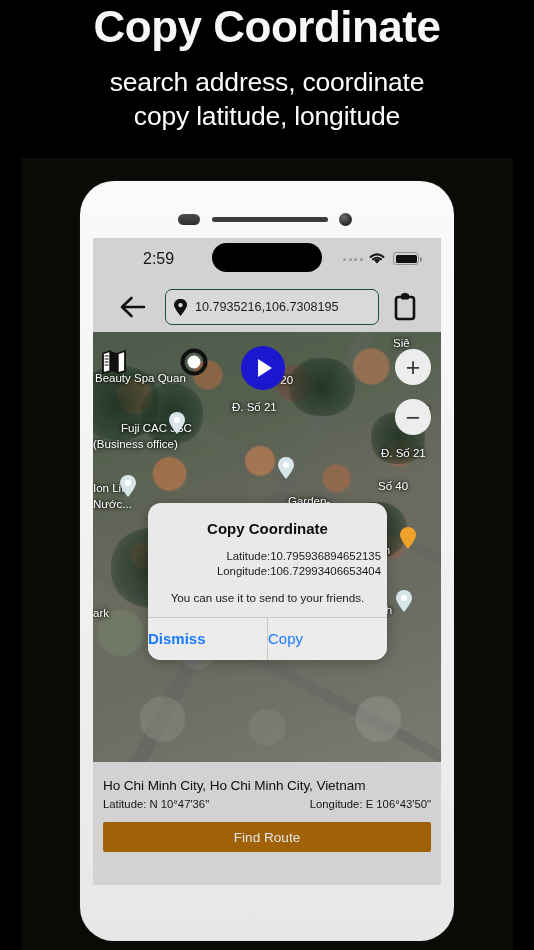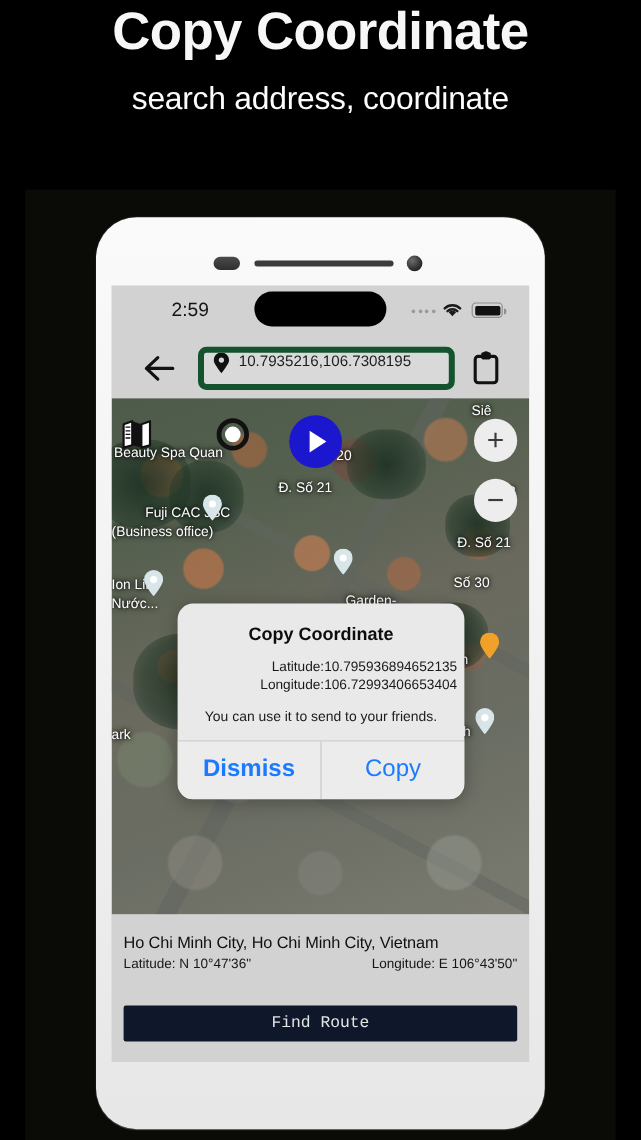--- a/index.html
+++ b/index.html
@@ -90,22 +90,22 @@
   }
   .st-batt span { display:block; width: 100%; height: 100%; background: #111; border-radius: 1.5px; }
 
   
   .searchrow {
     position: relative; height: 50px; background: #d2d2d2;
   }
   .back-arrow { position: absolute; left: 26px; top: 11px; width: 28px; height: 28px; }
   .searchbox {
     position: absolute; left: 72px; top: 7px; width: 214px; height: 36px;
-    background: #d9d9d9; border: 5px solid #14532d; border-radius: 7px;
-    display: flex; align-items: flex-start; padding-left: 8px;
+    background: #d9d9d9; border: 1px solid #14532d; border-radius: 7px;
+    display: flex; align-items: center; padding-left: 8px;
   }
   .pin-icon { width: 13px; height: 17px; flex: 0 0 auto; }
   .search-val {
     font-size: 12.6px; color: #1d1d1d; margin-left: 8px;
     white-space: nowrap; overflow: hidden;
   }
   .clipboard-btn { position: absolute; left: 296px; top: 9px; width: 32px; height: 32px; }
 
   
   .map {
@@ -188,46 +188,47 @@
   .dlg-coords {
     text-align: right; font-size: 11.4px; color: #1a1a1a;
     line-height: 1.32; padding: 12px 6px 0;
   }
   .dlg-note {
     text-align: center; font-size: 11.6px; color: #1a1a1a;
     padding: 12px 10px 13px;
   }
   .dlg-actions { display: flex; border-top: 1px solid #c9c9c9; }
   .dlg-btn {
-    flex: 1; text-align: center; padding: 12px 0 13px;
-    font-size: 20px; color: #1a7bff; background: #ececec;
+    flex: 1; text-align: left; padding: 12px 0 13px;
+    font-size: 15px; color: #1a7bff; background: #ececec;
   }
   .dlg-btn.bold { font-weight: bold; }
   .dlg-actions .dlg-btn + .dlg-btn { border-left: 1px solid #c9c9c9; }
 
   
   .botinfo { position: relative; background: #d2d2d2; height: 111px; padding: 16px 10px 0; }
   .addr { font-size: 13.6px; color: #101010; letter-spacing: -0.1px; }
   .coordrow { display: flex; justify-content: space-between; padding-top: 5px; }
   .coordrow span { font-size: 11.3px; color: #161616; }
   .find-route {
-    margin-top: 28px; height: 30px; background: #0f172a; border-radius: 2px;
+    margin-top: 12px; height: 30px; background: #a16207; border-radius: 2px;
     display: flex; align-items: center; justify-content: center;
-    color: #e4e4e4; font-size: 13.6px; font-family: Liberation Mono, monospace;
+    color: #e4e4e4; font-size: 13.6px;
   }
 </style>
 </head>
 <body>
 
 <div id="root">
 
   <div class="promo">
     <div class="promo-title">Copy Coordinate</div>
     <div class="promo-sub">
       <div>search address, coordinate</div>
+      <div>copy latitude, longitude</div>
     </div>
   </div>
 
   <div class="panel"></div>
 
   <div class="phone">
     <div class="phone-top">
       <div class="sensor"></div>
       <div class="earpiece"></div>
       <div class="camera"></div>
@@ -286,21 +287,21 @@
             <div class="maplabel" style="left: 300px; top: 5px;">Siê</div>
             <div class="maplabel" style="left: 170px; top: 42px;">Số 20</div>
             <div class="maplabel" style="left: 139px; top: 69px;">Đ. Số 21</div>
             <div class="maplabel" style="left: 313px; top: 72px;">Số 2</div>
             <div class="maplabel" style="left: 28px; top: 90px;">Fuji CAC JSC</div>
             <div class="maplabel" style="left: 0; top: 106px;">(Business office)</div>
             <div class="maplabel" style="left: 288px; top: 115px;">Đ. Số 21</div>
             <div class="maplabel" style="left: 0px; top: 150px;">Ion Life</div>
             <div class="maplabel" style="left: 0px; top: 166px;">Nước...</div>
             <div class="maplabel" style="left: 175px; top: 163px; padding-left: 20px;">Garden-</div>
-            <div class="maplabel" style="left: 285px; top: 148px;">Số 30</div>
+            <div class="maplabel" style="left: 285px; top: 148px;">Số 40</div>
             <div class="maplabel" style="left: 278px; top: 212px;">den</div>
             <div class="maplabel" style="left: 0px; top: 275px; text-align: right;">ark</div>
             <div class="maplabel" style="left: 248px; top: 272px;">Aerowash</div>
           </div>
         <div>
             <div class="mk" style="left: 76px; top: 80px;"></div>
             <div class="mk" style="left: 27px; top: 143px;"></div>
             <div class="mk" style="left: 185px; top: 125px;"></div>
             <div class="mk amber" style="left: 307px; top: 195px;"></div>
             <div class="mk" style="left: 303px; top: 258px;"></div>

